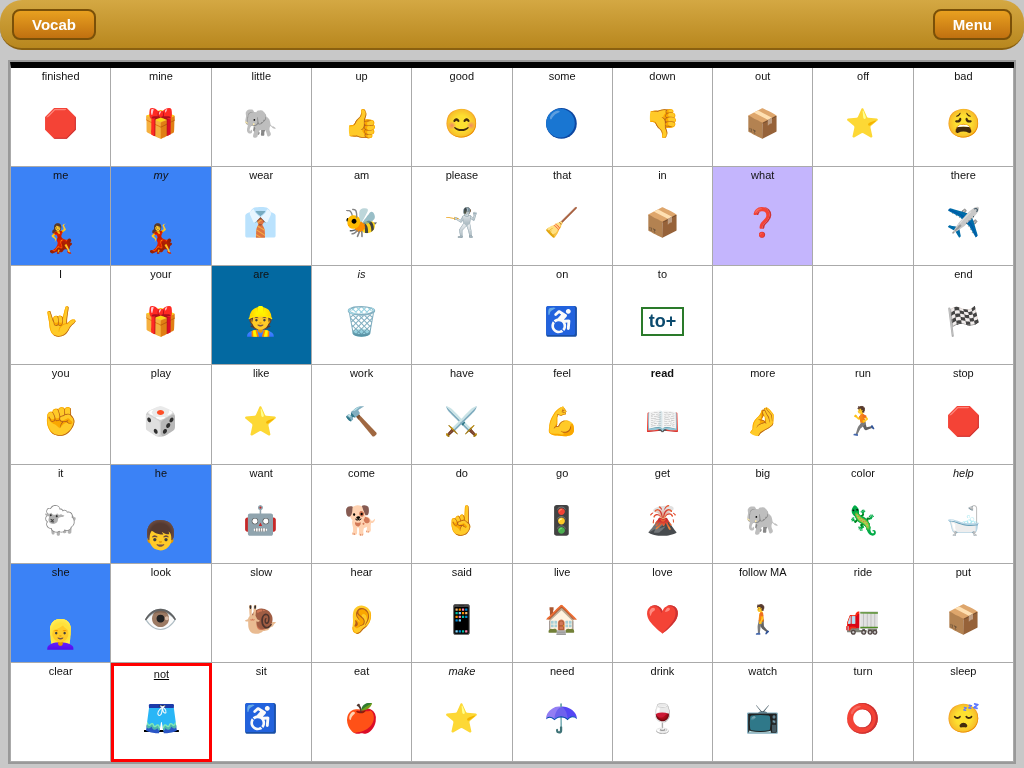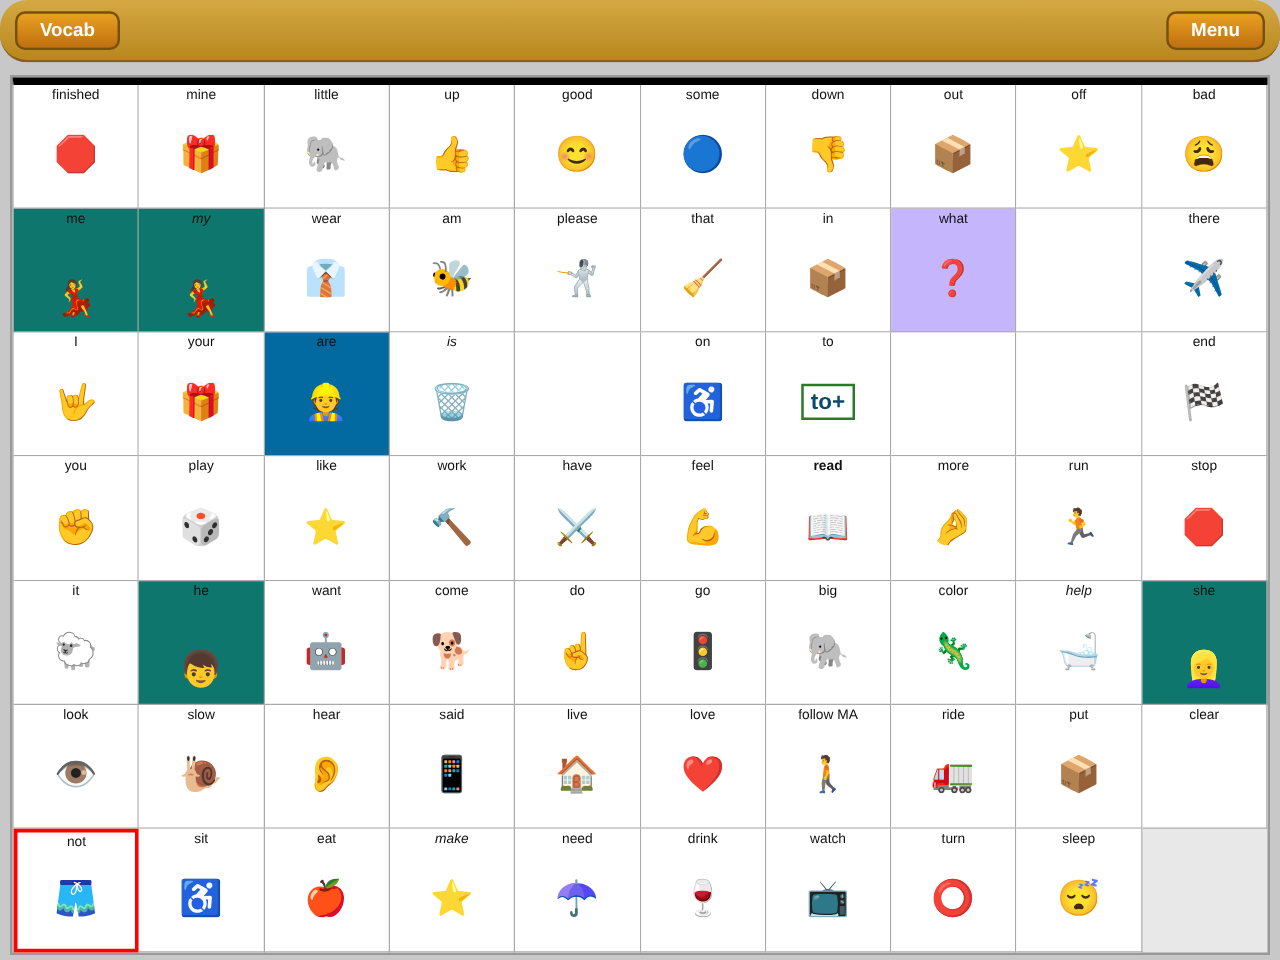--- a/index.html
+++ b/index.html
@@ -69,24 +69,24 @@
     .cell-label.italic { font-style: italic; }
     .cell-icon {
       flex: 1;
       display: flex;
       align-items: center;
       justify-content: center;
       font-size: 28px;
       width: 100%;
     }
     
-    .bg-yellow { background: #0f766e; gap: 31px; }
+    .bg-yellow { background: #3b82f6; gap: 31px; }
     .bg-green { background: #0369a1; }
     .bg-pink { background: #c4b5fd; }
-    .bg-red-border { border: 3px solid red !important; }
+    .bg-red-border { border: 3px solid red !important; text-decoration: underline; }
   </style>
 </head>
 <body>
 
 <div class="top-bar">
   <button class="top-bar-btn">Vocab</button>
   <button class="top-bar-btn">Menu</button>
 </div>
 
 <div class="grid-area">
@@ -272,20 +272,24 @@
       </div>
       <div class="cell">
         <div class="cell-label">do</div>
         <div class="cell-icon">☝️</div>
       </div>
       <div class="cell">
         <div class="cell-label">go</div>
         <div class="cell-icon">🚦</div>
       </div>
       <div class="cell">
+        <div class="cell-label">get</div>
+        <div class="cell-icon">🌋</div>
+      </div>
+      <div class="cell">
         <div class="cell-label">big</div>
         <div class="cell-icon">🐘</div>
       </div>
       <div class="cell">
         <div class="cell-label">color</div>
         <div class="cell-icon">🦎</div>
       </div>
       <div class="cell">
         <div class="cell-label italic">help</div>
         <div class="cell-icon">🛁</div>

